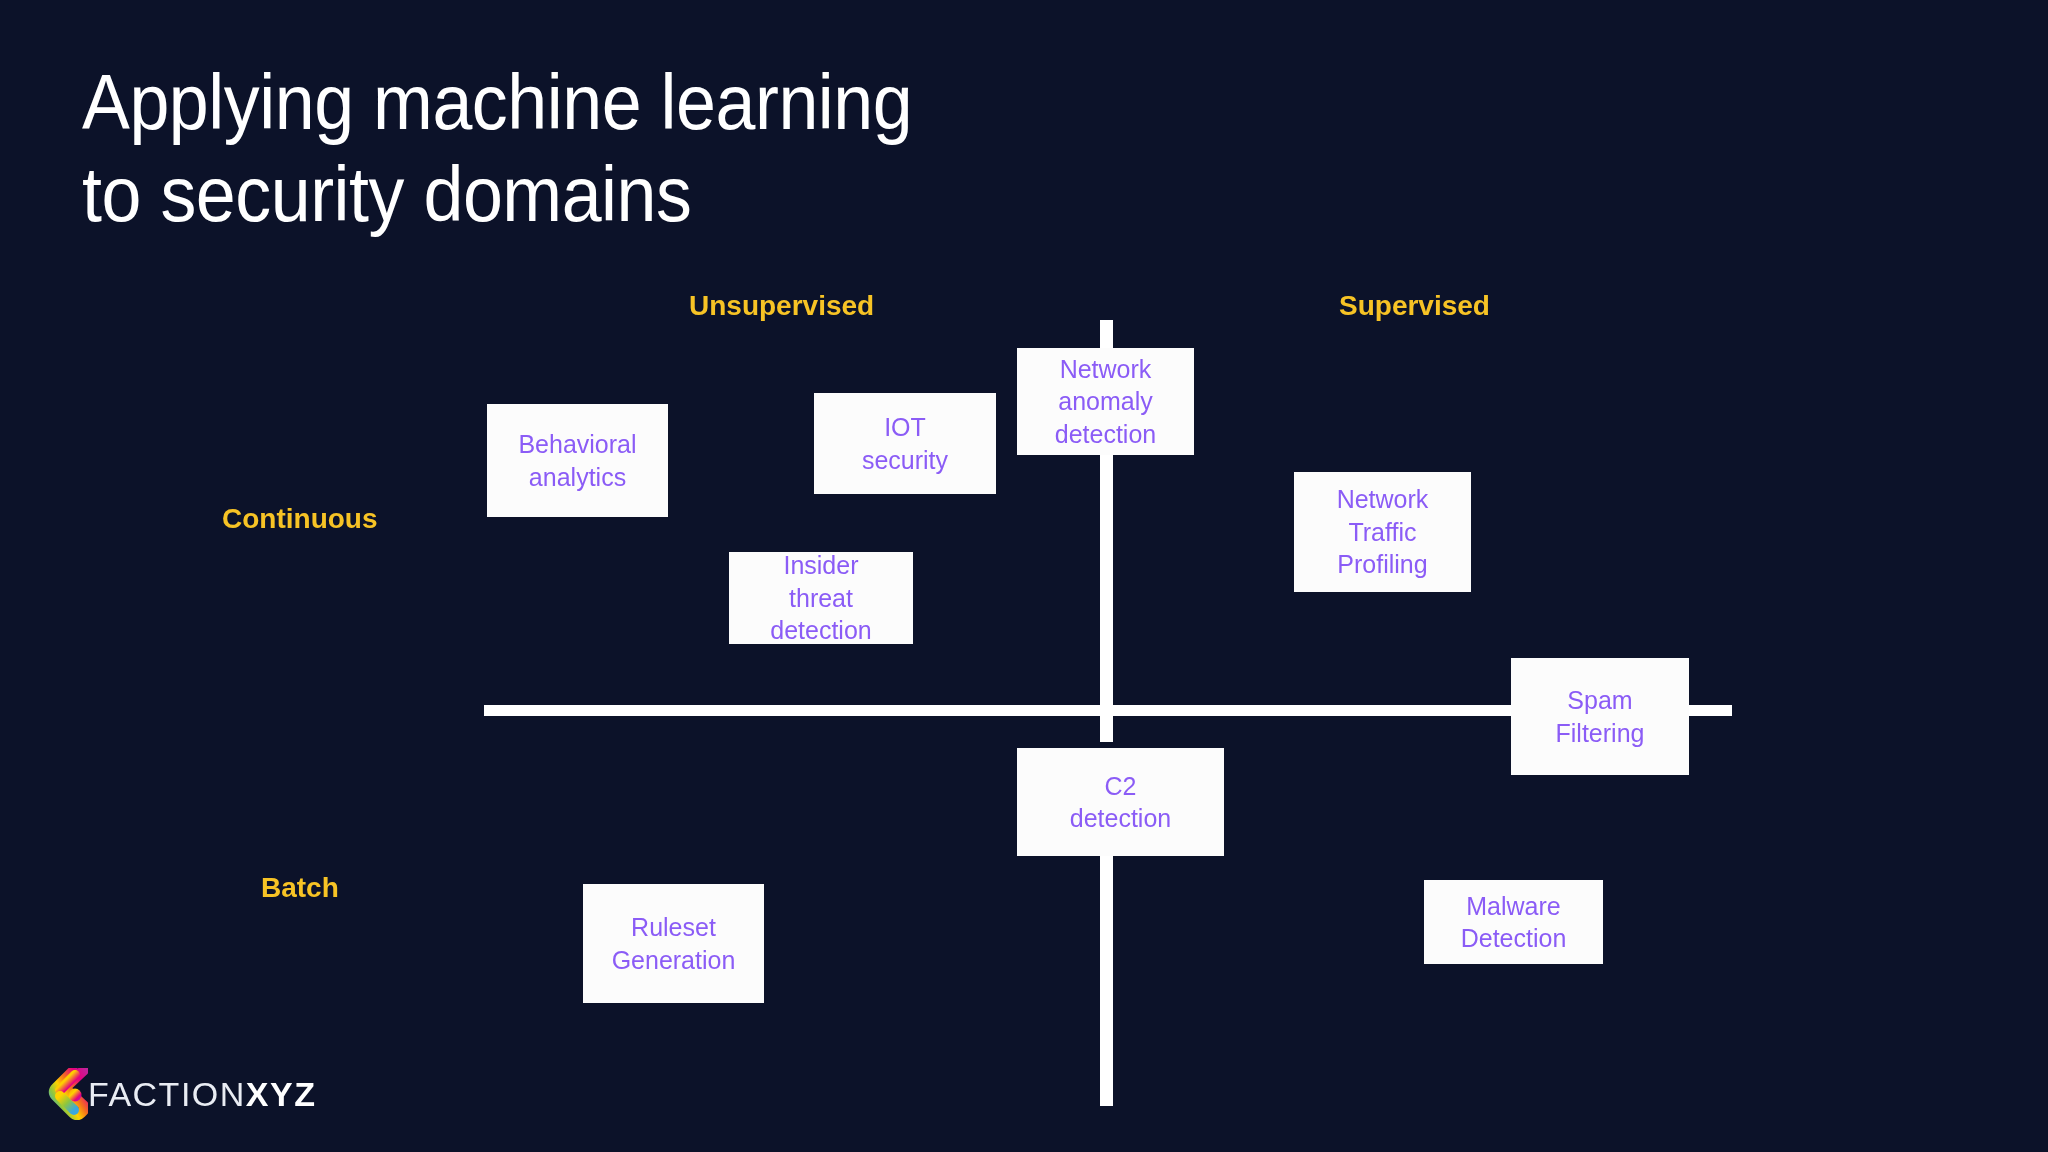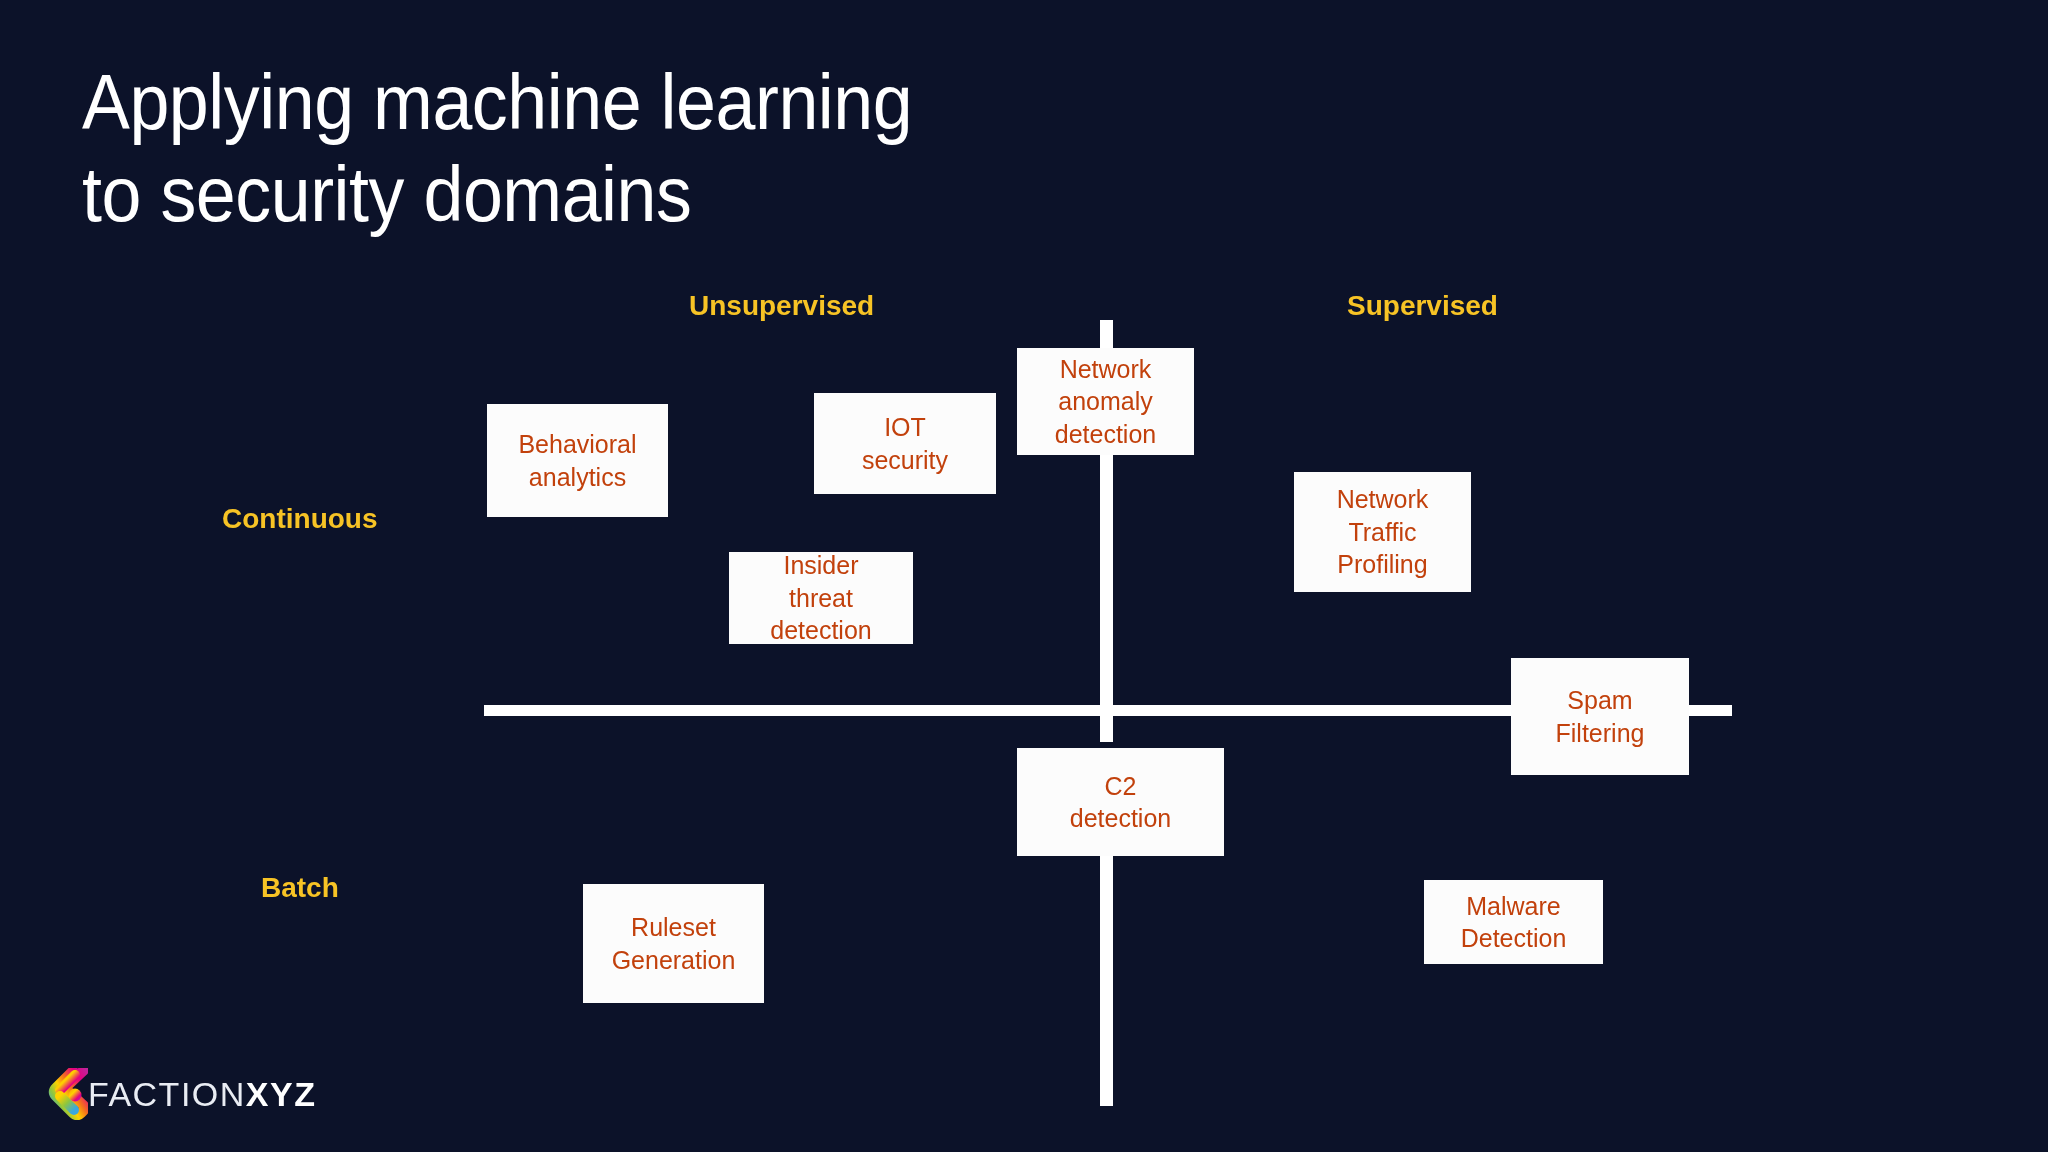--- a/index.html
+++ b/index.html
@@ -73,29 +73,29 @@
   
   .quad-label {
     position: absolute;
     color: #f7c325;
     font-weight: bold;
     font-size: 28px;
     font-family: Liberation Sans, sans-serif;
     white-space: nowrap;
   }
   #label-unsupervised { left: 689px; top: 290px; }
-  #label-supervised   { left: 1339px; top: 290px; margin-left: 8px; }
+  #label-supervised   { left: 1339px; top: 290px; }
   #label-continuous   { left: 222px;  top: 503px; }
   #label-batch        { left: 261px;  top: 872px; }
 
   
   .node {
     position: absolute;
     background: #fcfcfc;
-    color: #c2410c;
+    color: #8b5cf6;
     display: flex;
     align-items: center;
     justify-content: center;
     text-align: center;
     font-size: 25px;
     line-height: 1.30;
     font-family: "Liberation Sans", "DejaVu Sans", sans-serif;
     white-space: pre-line;
     box-sizing: border-box;
     padding: 4px 8px;

